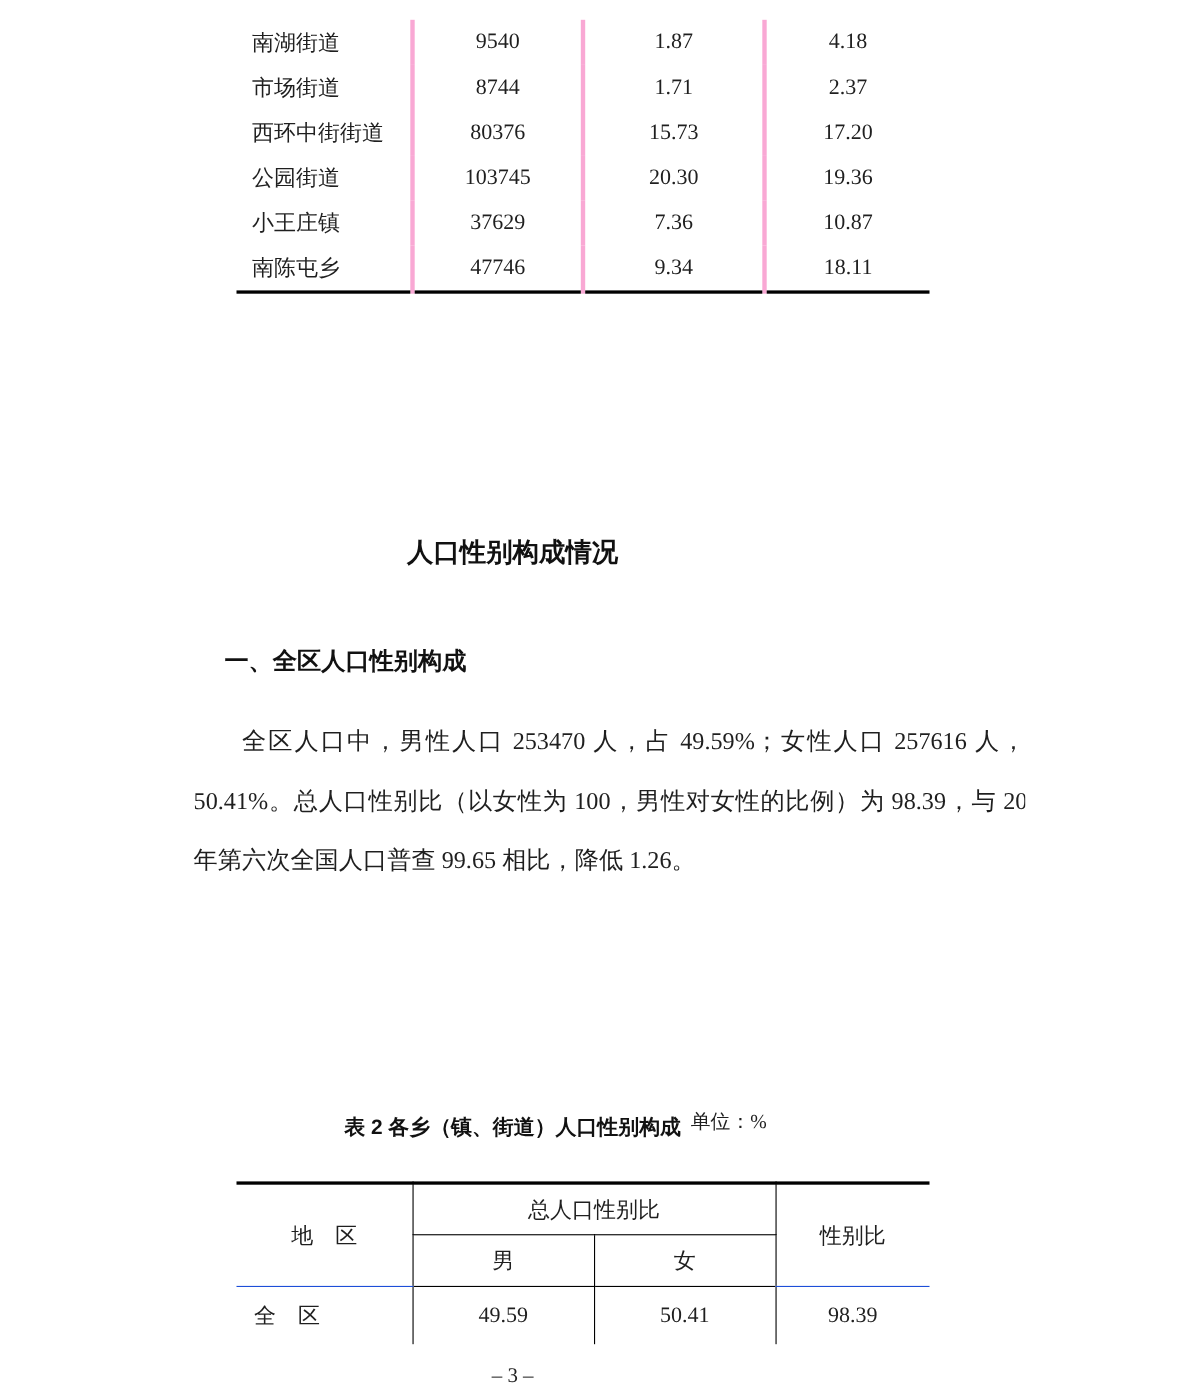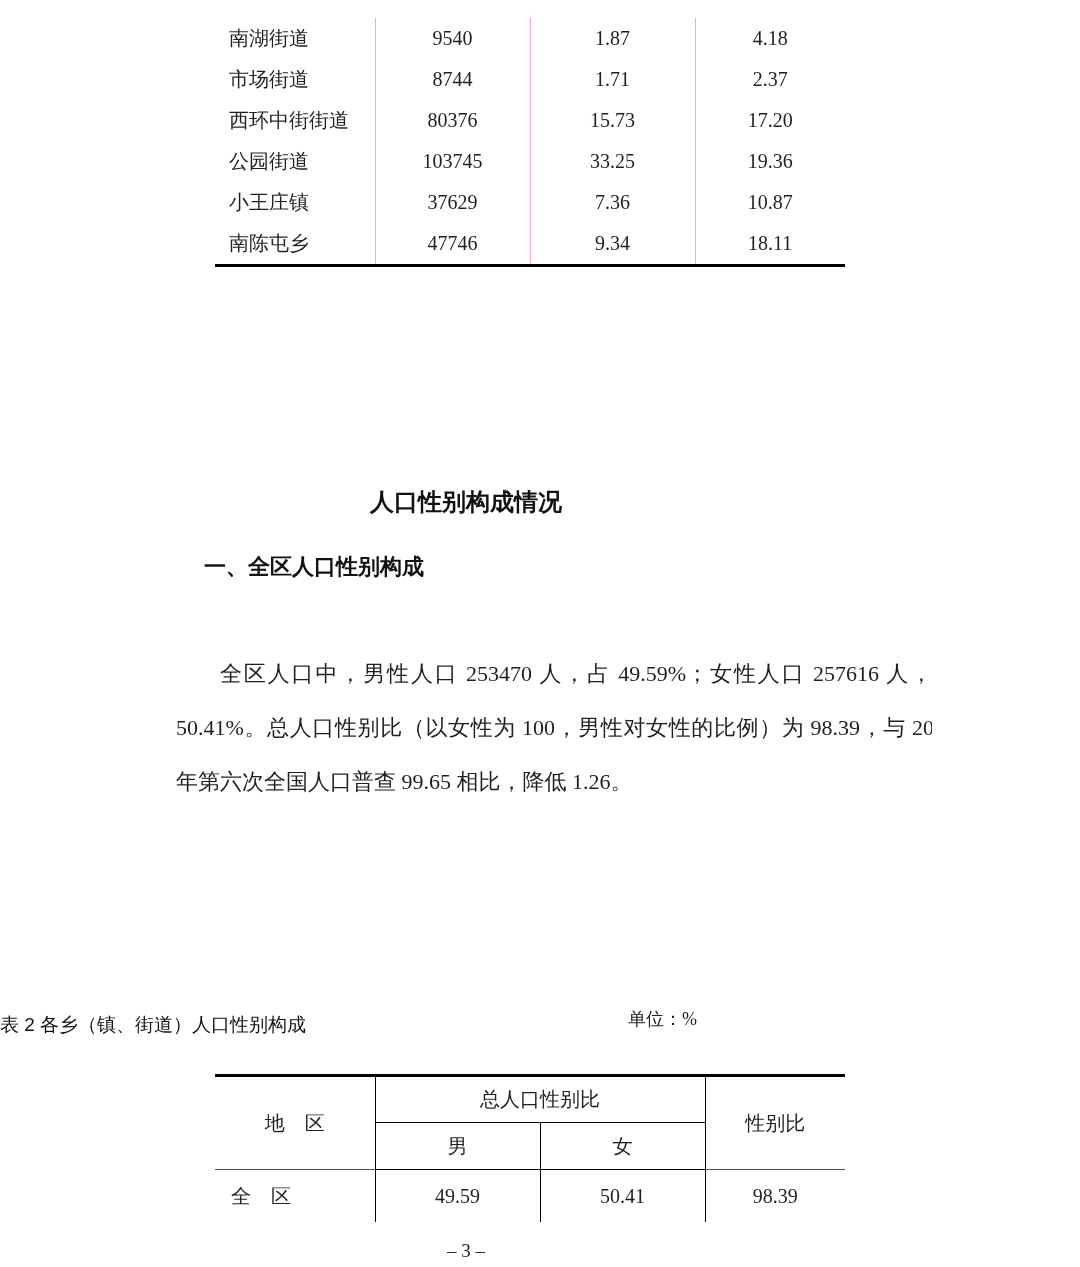--- a/index.html
+++ b/index.html
@@ -27,21 +27,21 @@
   .top-table td {
     height: 41px;
     text-align: center;
     vertical-align: middle;
     padding: 0;
   }
   .top-table td.area {
     text-align: left;
     padding-left: 14px;
   }
-  .top-table td.vline { border-left: 1px solid #f9a8d4; }
+  .top-table td.vline { border-left: 4px solid #f9a8d4; }
 
   
   .doc-title {
     position: absolute;
     top: 486px;
     left: 0;
     width: 100%;
     margin: 0;
     text-align: center;
     font-family: "Liberation Sans", sans-serif;
@@ -53,21 +53,21 @@
     position: absolute;
     left: 160px;
     width: 780px;
     margin: 0;
     font-family: "Liberation Sans", sans-serif;
     font-weight: bold;
     font-size: 22px;
     color: #111;
     text-indent: 44px;
   }
-  .sec-1 { top: 552px; }
+  .sec-1 { top: 586px; }
   .sec-2 { top: 840px; }
   .para {
     position: absolute;
     left: 160px;
     width: 780px;
     margin: 16px;
     font-size: 22px;
     line-height: 54px;
     text-align: justify;
     text-indent: 44px;
@@ -75,23 +75,23 @@
   }
   .para-1 { top: 631px; }
   .para-2 { top: 884px; }
 
   
   .t2-caption {
     position: absolute;
     top: 1012px;
     left: 0;
     width: 100%;
-    text-align: left;
+    text-align: center;
     font-family: "Liberation Sans", sans-serif;
-    font-weight: normal;
+    font-weight: bold;
     font-size: 19px;
     color: #111;
   }
   .unit-label {
     position: absolute;
     top: 1007px;
     right: 235px;
     font-size: 18px;
     color: #1f1f1f;
   }
@@ -159,21 +159,21 @@
       </tr>
       <tr>
         <td class="area">西环中街街道</td>
         <td class="vline">80376</td>
         <td class="vline">15.73</td>
         <td class="vline">17.20</td>
       </tr>
       <tr>
         <td class="area">公园街道</td>
         <td class="vline">103745</td>
-        <td class="vline">33.25</td>
+        <td class="vline">20.30</td>
         <td class="vline">19.36</td>
       </tr>
       <tr>
         <td class="area">小王庄镇</td>
         <td class="vline">37629</td>
         <td class="vline">7.36</td>
         <td class="vline">10.87</td>
       </tr>
       <tr>
         <td class="area">南陈屯乡</td>

